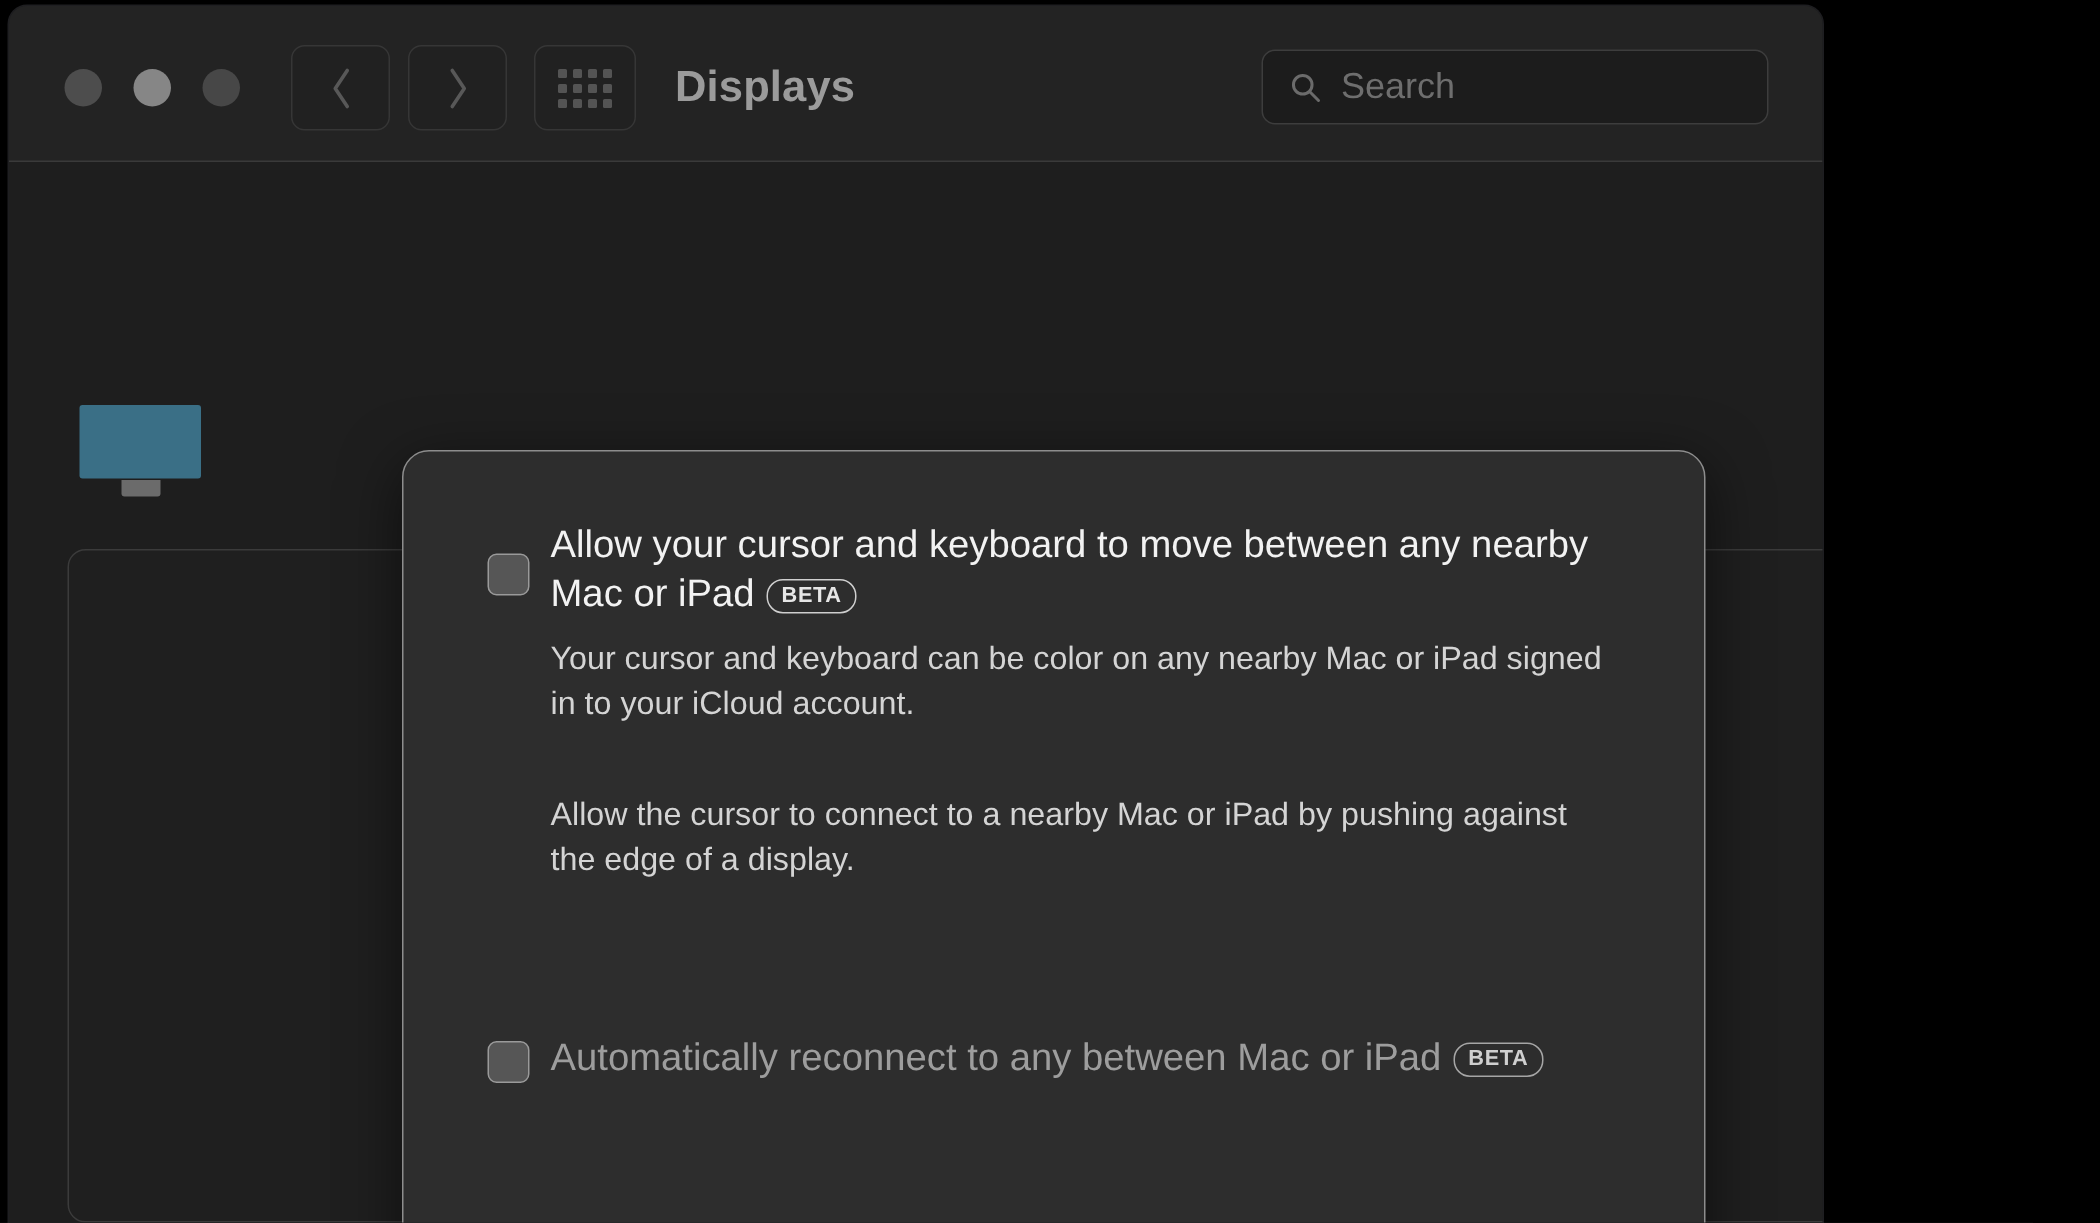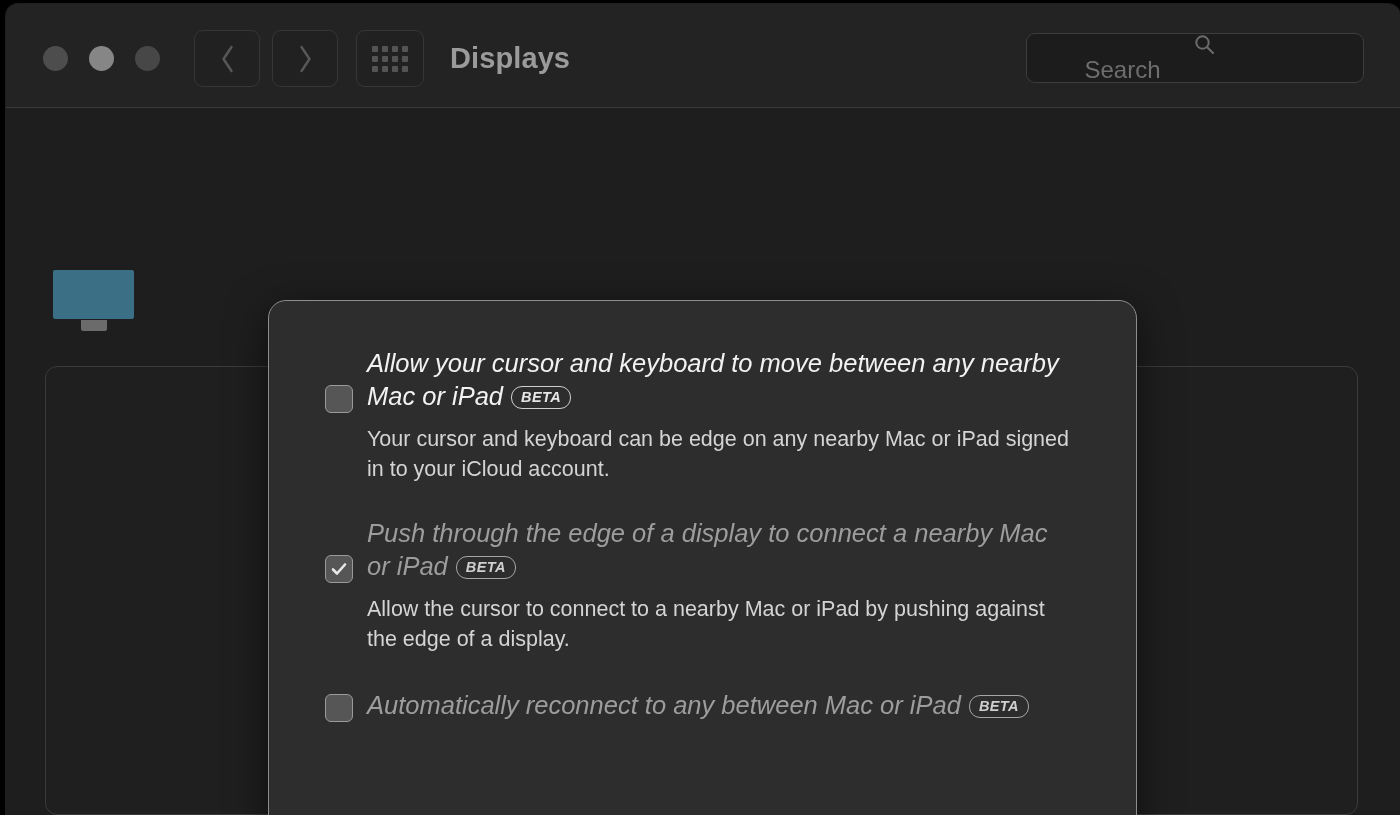--- a/index.html
+++ b/index.html
@@ -13,21 +13,21 @@
     overflow: hidden;
     font-family: "Liberation Sans", sans-serif;
     -webkit-font-smoothing: antialiased;
   }
 
   
   #window {
     position: absolute;
     left: 6px;
     top: 4px;
-    width: 1394px;
+    width: 1209px;
     height: 811px;
     background: #1e1e1e;
     border-top-left-radius: 12px;
     border-top-right-radius: 12px;
     overflow: hidden;
     box-shadow: 0 0 0 1px rgba(120,120,130,0.25);
   }
 
   
   #titlebar {
@@ -107,21 +107,20 @@
     top: 29px;
     width: 338px;
     height: 50px;
     border: 1px solid #3d3d3d;
     border-radius: 9px;
     background: #1c1c1c;
     box-sizing: border-box;
     display: flex;
     align-items: center;
     padding-left: 18px;
-    flex-direction: column;
   }
   #search-box svg { width: 21px; height: 21px; flex: 0 0 auto; }
   #search-box svg circle, #search-box svg line {
     stroke: #6b6b6b; stroke-width: 2; fill: none; stroke-linecap: round;
   }
   #search-input {
     border: 0;
     outline: 0;
     background: transparent;
     margin-left: 11px;
@@ -202,22 +201,21 @@
     position: absolute;
     left: 56px;
     width: 752px;
   }
   #opt-0 { top: 46px; }
   #opt-1 { top: 216px; }
   #opt-2 { top: 388px; }
 
   .opt-head {
     display: flex;
-    align-items: flex-end;
-    font-style: italic;
+    align-items: center;
   }
 
   .checkbox {
     flex: 0 0 auto;
     width: 28px;
     height: 28px;
     border-radius: 6px;
     border: 1.5px solid #9a9a9a;
     background: #565656;
     box-sizing: border-box;
@@ -336,32 +334,24 @@
 
     <div id="sheet">
 
       <div class="opt-row" id="opt-0">
         <div class="opt-head">
           <span class="checkbox">
             
           </span>
           <span class="opt-title"><span>Allow your cursor and keyboard to move between any nearby Mac or iPad</span><span class="beta">BETA</span></span>
         </div>
-        <div class="opt-desc">Your cursor and keyboard can be edge on any nearby Mac or iPad signed in to your iCloud account.</div>
+        <div class="opt-desc">Your cursor and keyboard can be color on any nearby Mac or iPad signed in to your iCloud account.</div>
       </div>
 
       <div class="opt-row" id="opt-1">
-        <div class="opt-head">
-          <span class="checkbox checked">
-            <svg viewBox="0 0 20 20">
-                <path d="M4 10.5 L8 14.5 L16 5.5"></path>
-              </svg>
-          </span>
-          <span class="opt-title dim"><span>Push through the edge of a display to connect a nearby Mac or iPad</span><span class="beta dim">BETA</span></span>
-        </div>
         <div class="opt-desc">Allow the cursor to connect to a nearby Mac or iPad by pushing against the edge of a display.</div>
       </div>
 
       <div class="opt-row" id="opt-2">
         <div class="opt-head">
           <span class="checkbox">
             
           </span>
           <span class="opt-title dim"><span>Automatically reconnect to any between Mac or iPad</span><span class="beta dim">BETA</span></span>
         </div>

